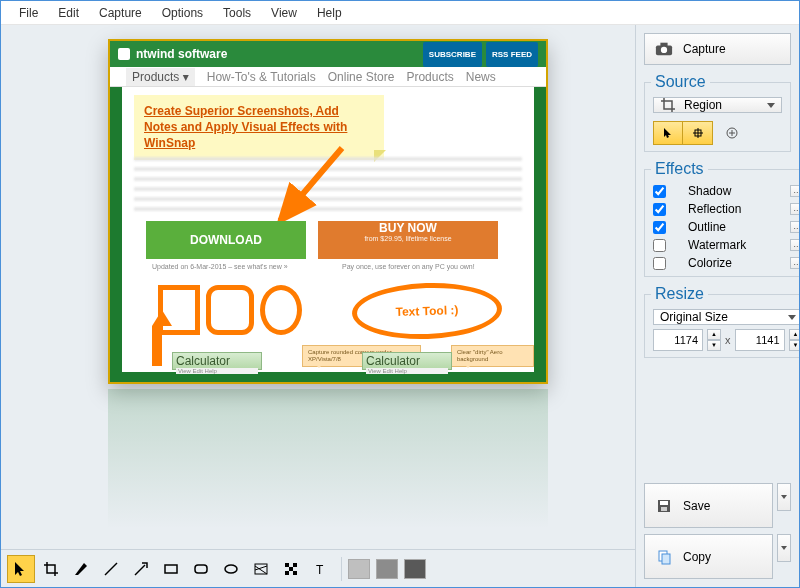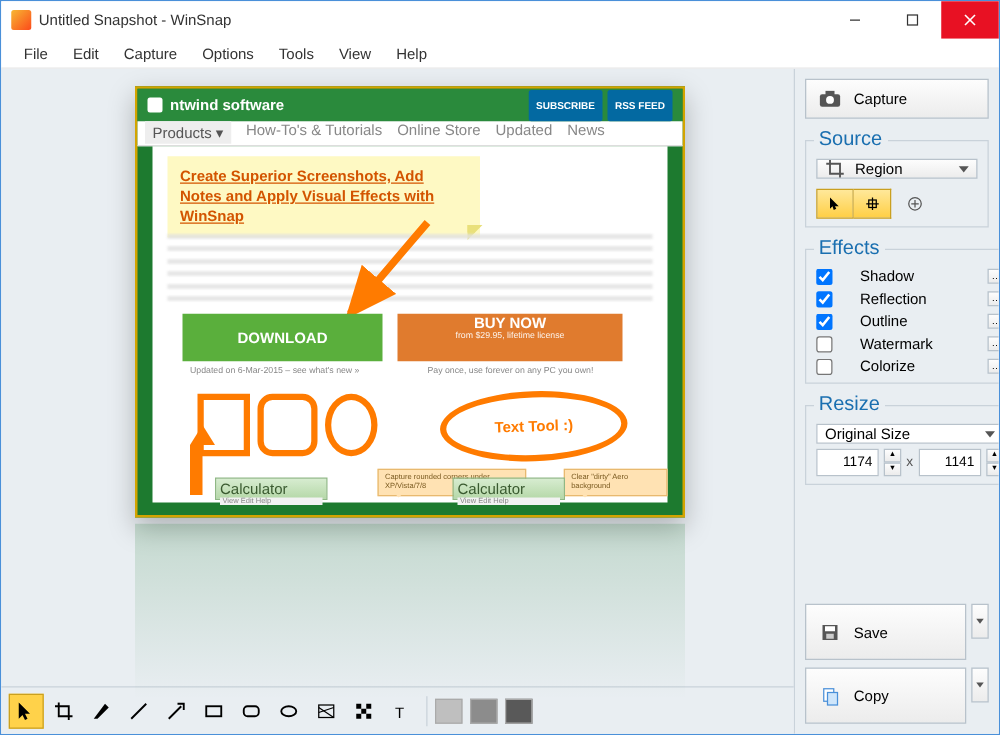--- a/index.html
+++ b/index.html
@@ -24,21 +24,21 @@
 .canvas-wrap { flex: 1; display: flex; align-items: flex-start; justify-content: center; padding: 14px 0 0 0; position: relative; margin-left: 20px; }
 
 .screenshot { width: 440px; height: 345px; border: 2px solid #d3a400; background: #1d7a2f; box-shadow: 0 8px 20px rgba(0,0,0,.25); position: relative; }
 .reflection { position: absolute; top: 364px; left: 50%; transform: translateX(-50%) scaleY(-1); width: 440px; height: 140px; background: linear-gradient(to top, #1d7a2f, rgba(29,122,47,.0)); opacity: .18; }
 
 .browser-head { height: 26px; background: #2a8a3c; display: flex; align-items: center; padding: 0 8px; color: #fff; font-weight: bold; font-size: 11px; }
 .browser-head .logo-sq { width: 12px; height: 12px; background: #fff; margin-right: 6px; border-radius: 2px; }
 .browser-head .spacer { flex: 1; }
 .browser-head .pill { background: #0369a1; color: #fff; font-size: 8px; padding: 8px 6px; border-radius: 2px; margin-left: 4px; }
 
-.nav-strip { height: 20px; background: #fff; display: flex; align-items: flex-start; padding: 0 6px; gap: 12px; font-size: 8px; color: #888; border-bottom: 1px solid #ddd; }
+.nav-strip { height: 20px; background: #fff; display: flex; align-items: center; padding: 0 16px; gap: 12px; font-size: 8px; color: #888; border-bottom: 1px solid #ddd; }
 .nav-strip .first { background: #eee; padding: 2px 6px; color: #555; }
 
 .page-body { position: absolute; top: 46px; left: 12px; right: 12px; bottom: 10px; background: #fff; }
 
 .hero { position: absolute; top: 8px; left: 12px; width: 250px; background: #fef9c3; padding: 8px 10px; color: #d35400; font-size: 12px; font-weight: 600; line-height: 1.35; text-decoration: underline; }
 .hero::after { content:""; position:absolute; right:-2px; bottom:-2px; border:6px solid transparent; border-left-color:#e9e07a; border-top-color:#e9e07a; }
 
 .blur-lines { position: absolute; top: 70px; left: 12px; right: 12px; height: 56px; background: repeating-linear-gradient(to bottom, #e2e2e2 0 4px, transparent 4px 10px); filter: blur(1px); opacity:.8;}
 
 .dl-btn { position: absolute; top: 134px; left: 24px; width: 160px; height: 38px; background: #5aaf3c; color: #fff; display: flex; flex-direction: column; align-items: center; justify-content: center; font-weight: bold; font-size: 12px; }
@@ -111,42 +111,20 @@
 .action-row { display:flex; gap:4px; }
 .action-row .big-btn { flex:1; height:45px; }
 .drop-tab { width:14px; height:28px; border:1px solid #b8c2cb; background:linear-gradient(#fdfdfd,#ececec); display:flex;align-items:center;justify-content:center;}
 .drop-tab::after{content:"";width:0;height:0;border-left:3px solid transparent;border-right:3px solid transparent;border-top:4px solid #555;}
 </style>
 </head>
 <body>
 
 <div class="window">
 
-  <div class="titlebar">
-    <div class="app-icon"></div>
-    <div class="title">Untitled Snapshot - WinSnap</div>
-    <div class="win-controls">
-      <div class="win-btn">
-          <svg viewBox="0 0 10 10">
-            <line x1="1" y1="5" x2="9" y2="5" stroke="#333" stroke-width="1"></line>
-          </svg>
-        </div>
-      <div class="win-btn">
-          <svg viewBox="0 0 10 10">
-            <rect x="1" y="1" width="8" height="8" fill="none" stroke="#333" stroke-width="1"></rect>
-          </svg>
-        </div>
-      <div class="win-btn close">
-          <svg viewBox="0 0 10 10">
-            <line x1="1" y1="1" x2="9" y2="9" stroke="#fff" stroke-width="1.3"></line>
-            <line x1="9" y1="1" x2="1" y2="9" stroke="#fff" stroke-width="1.3"></line>
-          </svg>
-        </div>
-    </div>
-  </div>
 
   <div class="menubar">
     <div class="menu-item">File</div>
     <div class="menu-item">Edit</div>
     <div class="menu-item">Capture</div>
     <div class="menu-item">Options</div>
     <div class="menu-item">Tools</div>
     <div class="menu-item">View</div>
     <div class="menu-item">Help</div>
   </div>
@@ -161,21 +139,21 @@
             <div class="logo-sq"></div>
             <span>ntwind software</span>
             <span class="spacer"></span>
             <span class="pill">SUBSCRIBE</span>
             <span class="pill">RSS FEED</span>
           </div>
           <div class="nav-strip">
             <span class="first">Products ▾</span>
             <span>How-To's &amp; Tutorials</span>
             <span>Online Store</span>
-            <span>Updated</span>
+            <span>Products</span>
             <span>News</span>
           </div>
 
           <div class="page-body">
             <div class="hero">Create Superior Screenshots, Add Notes and Apply Visual Effects with WinSnap</div>
             <div class="blur-lines"></div>
 
             <svg class="arrow-to-dl" width="90" height="90">
               <defs>
                   <marker id="ah" markerWidth="8" markerHeight="8" refX="6" refY="3" orient="auto">

